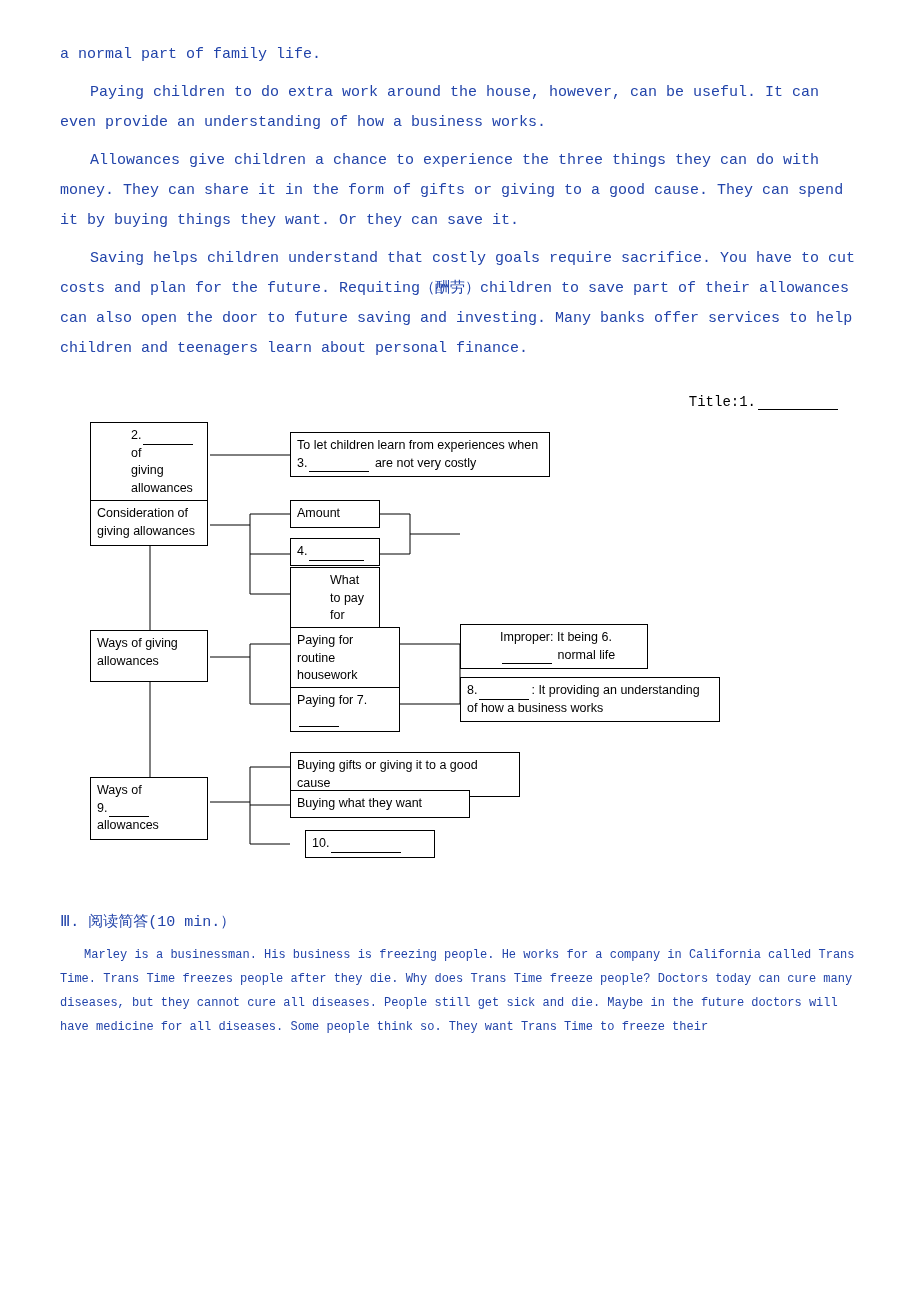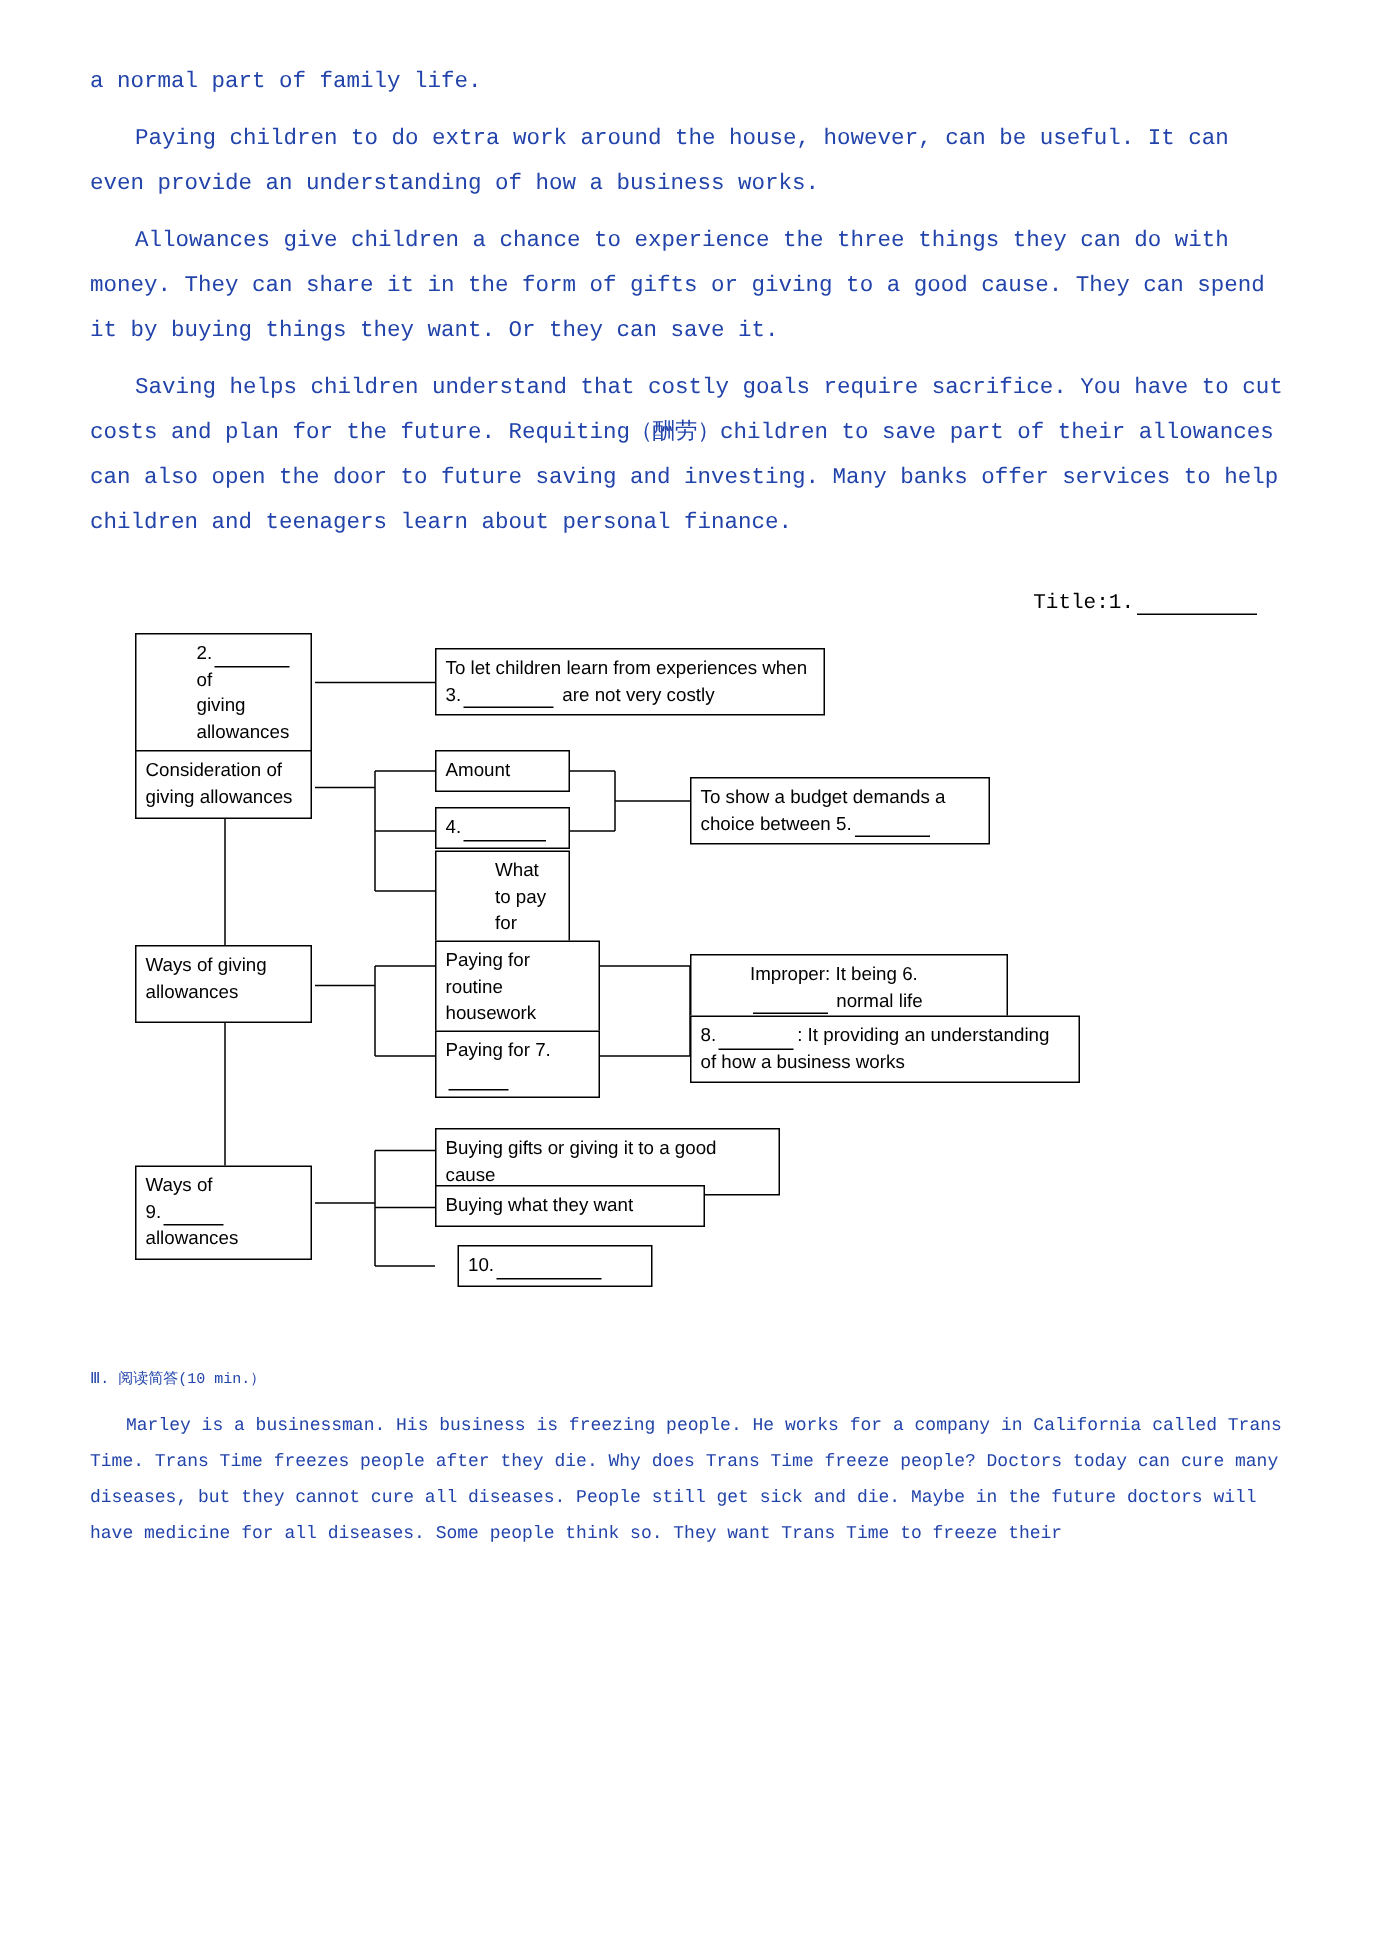--- a/index.html
+++ b/index.html
@@ -66,21 +66,21 @@
     .diagram svg {
       position: absolute;
       top: 0; left: 0;
       width: 100%;
       height: 100%;
       overflow: visible;
     }
 
     .section-heading {
       color: #2244aa;
-      font-size: 10px;
+      font-size: 15px;
       margin-top: 30px;
       margin-bottom: 12px;
     }
 
     .reading-block {
       color: #2244aa;
       line-height: 2;
       font-family: 'Courier New', Courier, monospace;
       font-size: 12px;
     }
@@ -168,29 +168,26 @@
     </div>
 
     <div class="d-box" style="left:200px;top:116px;width:90px;min-height:28px;">
       4.<span class="underline-blank" style="min-width:55px;"></span>
     </div>
 
     <div class="d-box" style="left:200px;top:145px;width:90px;min-height:28px;padding-left:39px;">
       What to pay for
     </div>
 
-    <div class="d-box" style="left:370px;top:96px;width:200px;min-height:44px;">
-      To show a budget demands a choice between 5.<span class="underline-blank" style="min-width:50px;"></span>
-    </div>
 
     <div class="d-box" style="left:200px;top:205px;width:110px;min-height:44px;">
       Paying for routine housework
     </div>
 
-    <div class="d-box" style="left:370px;top:214px;width:212px;min-height:28px;padding-left:39px;">
+    <div class="d-box" style="left:370px;top:202px;width:188px;min-height:28px;padding-left:39px;">
       Improper: It being 6.<span class="underline-blank" style="min-width:50px;"></span> normal life
     </div>
 
     <div class="d-box" style="left:200px;top:265px;width:110px;min-height:28px;">
       Paying for 7.<span class="underline-blank" style="min-width:40px;"></span>
     </div>
 
     <div class="d-box" style="left:370px;top:255px;width:260px;min-height:44px;">
       8.<span class="underline-blank" style="min-width:50px;"></span>: It providing an understanding of  how a business works
     </div>

